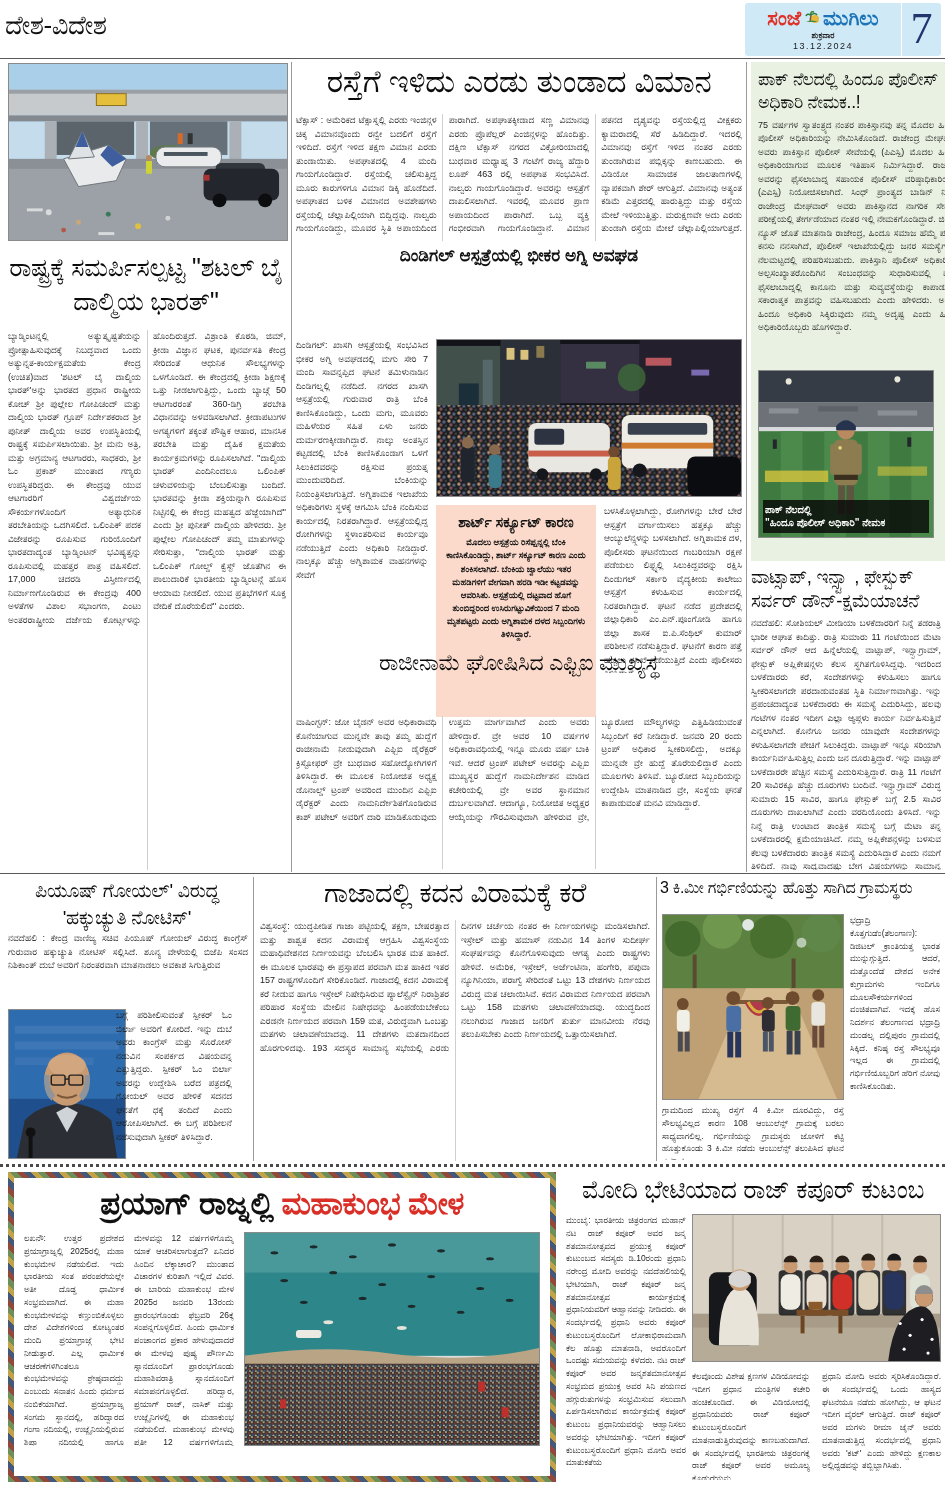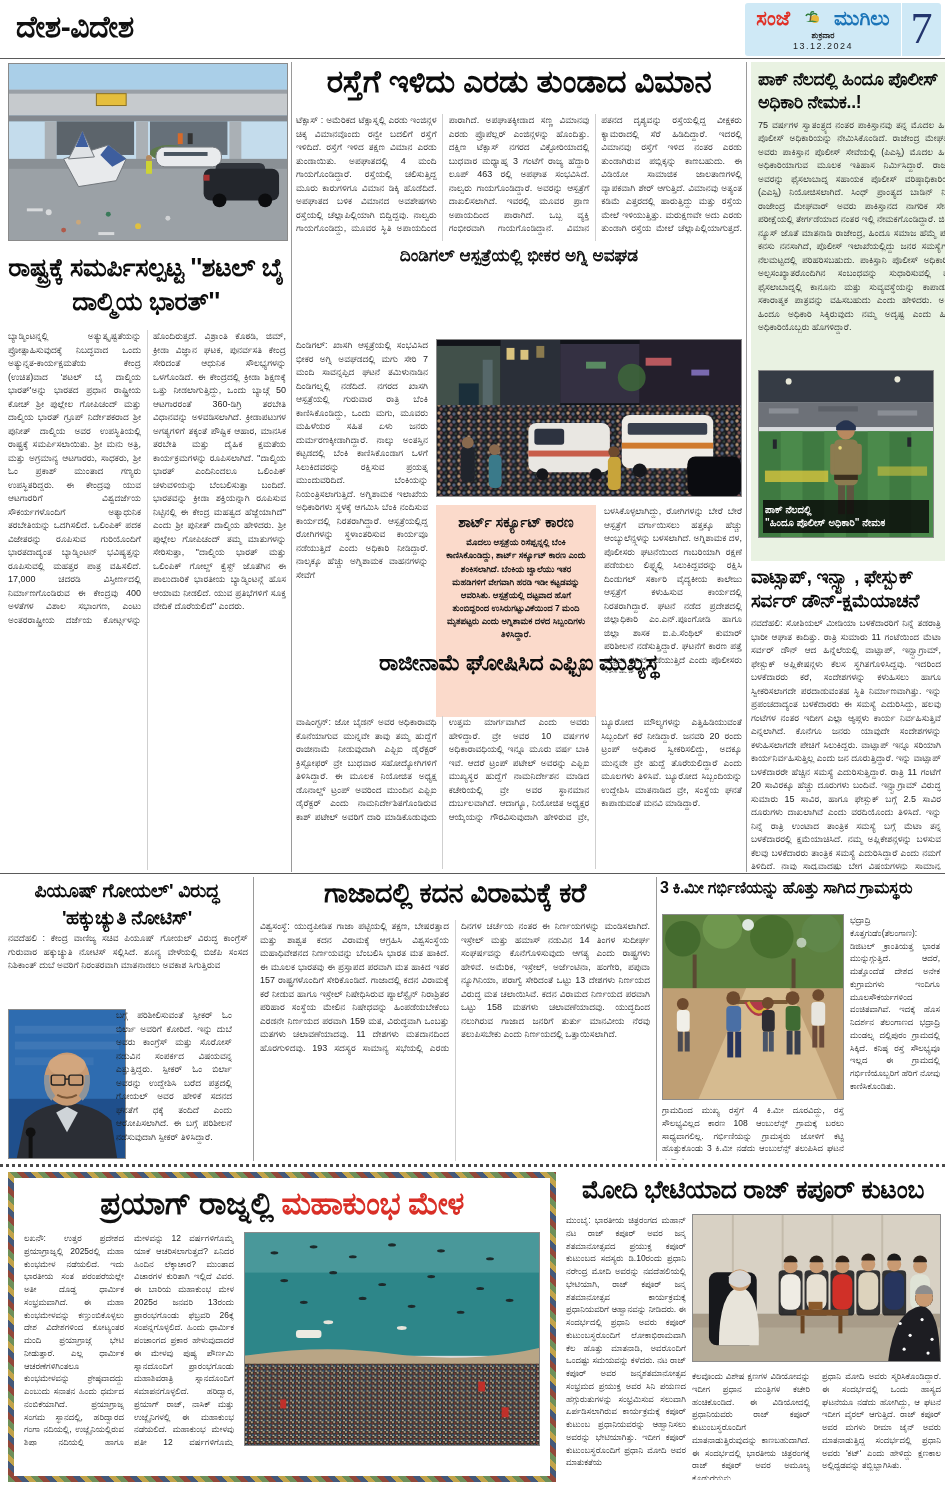--- a/index.html
+++ b/index.html
@@ -1,32 +1,32 @@
 <!DOCTYPE html>
 <html style="--masthead-bg: #cfe9f6; --masthead-red: #e03127; --masthead-blue: #1b74b8; --page-number-navy: #23356e; --green-box: #e9f2e2; --pink-box: #fbdacb; --headline-red: #d92f27;"><head>
 <meta charset="utf-8">
 <style>
 *{margin:0;padding:0;box-sizing:border-box}
 html,body{background:#e9e9e9}
 #page{position:relative;width:945px;height:1490px;background:#ffffff;font-family:"Liberation Sans",sans-serif;color:#111;overflow:hidden;margin:0 auto}
 .abs{position:absolute}
-.hl{font-weight:bold;color:#0c0c0c;line-height:1.18;letter-spacing:-0.3px}
+.hl{font-weight:normal;color:#0c0c0c;line-height:1.18;letter-spacing:-0.3px}
 .center{text-align:center}
 .body-txt{font-size:9px;line-height:1.5;text-align:justify;color:#1d1d1d;overflow:hidden}
 .c2{column-count:2;column-gap:12px;column-rule:1px solid #cfcfcf}
 .c3{column-count:3;column-gap:12px;column-rule:1px solid #cfcfcf}
 .vrule{position:absolute;width:1px;background:#9a9a9a}
 .hrule{position:absolute;height:1px;background:#5a5a5a}
 .photo{border:1px solid #8a8a8a;overflow:hidden;background:#ddd}
 .photo svg{display:block;width:100%;height:100%}
 
-#sec-title{left:16px;top:10px;font-size:30px;font-weight:bold;letter-spacing:-0.5px}
+#sec-title{left:5px;top:10px;font-size:26px;font-weight:normal;letter-spacing:-0.5px}
 #masthead{left:745px;top:3px;width:196px;height:53px;background:var(--masthead-bg,#cfe9f6);display:flex;border-radius:3px;overflow:hidden}
 .m-left{flex:1;text-align:center;padding-top:5px}
-.m-name{font-size:20px;font-weight:bold;line-height:1;display:flex;align-items:center;justify-content:center;gap:14px}
+.m-name{font-size:20px;font-weight:bold;line-height:1;display:flex;align-items:center;justify-content:center;gap:3px}
 .m-red{color:var(--masthead-red,#e03127)}
 .m-blue{color:var(--masthead-blue,#1b74b8)}
 .m-day{font-size:8px;font-weight:bold;margin-top:3px;color:#222}
 .m-date{font-size:9px;letter-spacing:1.5px;color:#222}
 .m-page{width:40px;border-left:1px solid #ffffff;font-family:"Liberation Serif",serif;font-size:44px;color:var(--page-number-navy,#23356e);text-align:center;line-height:52px}
 
 #photo-plane{left:8px;top:63px;width:280px;height:178px}
 #plane-hl{left:296px;top:64px;width:446px;font-size:31px}
 #plane-body{left:296px;top:114px;width:446px;height:127px}
 

